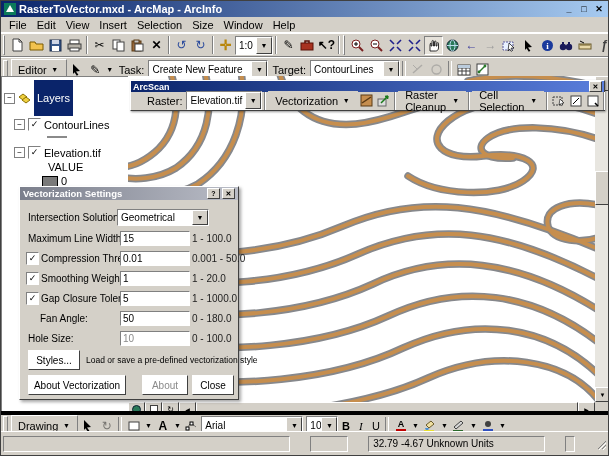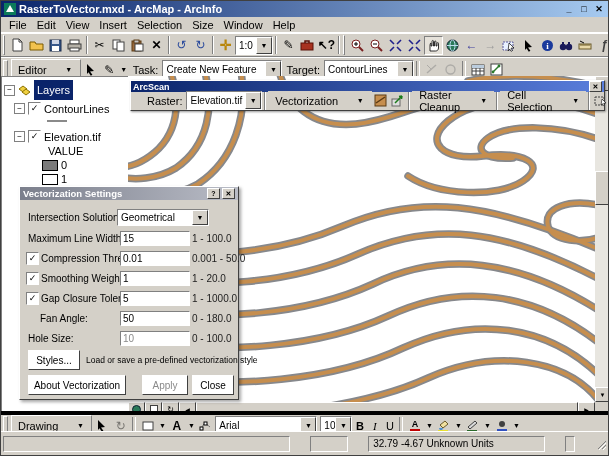--- a/index.html
+++ b/index.html
@@ -20,29 +20,29 @@
   
   #titlebar{height:16px;background:linear-gradient(90deg,#0a246a,#a6caf0);display:flex;align-items:center;padding:0 2px;color:#fff;font-weight:bold;font-size:11px}
   #titlebar .appicon{width:12px;height:12px;margin:0 3px 0 1px;flex:none}
   #titlebar .t{flex:1;white-space:nowrap;overflow:hidden}
   .wbtn{width:14px;height:12px;margin-left:1px;display:flex;align-items:center;justify-content:center;font-size:9px;color:#000;font-weight:bold}
   #menubar{height:13px;display:flex;align-items:center;gap:0;padding:1px 3px;border-bottom:1px solid #fff}
   #menubar span{padding:0 5px}
   
   .toolrow{display:flex;align-items:center;height:22px;border-top:1px solid #fff;border-bottom:1px solid #808080;padding:0 1px}
   #row2{height:23px}
-  .menu-btn{display:flex;align-items:center;gap:17px;padding:1px 6px;height:17px;border:1px solid;border-color:#fff #808080 #808080 #fff;background:#d4d0c8;font-size:11px}
+  .menu-btn{display:flex;align-items:center;gap:3px;padding:1px 6px;height:17px;border:1px solid;border-color:#fff #808080 #808080 #fff;background:#d4d0c8;font-size:11px}
   .lab{padding:0 4px;white-space:nowrap}
   
   #main{position:absolute;left:0;top:75px;right:0;bottom:40px;background:#d4d0c8}
   #toc{position:absolute;left:0;top:0;width:127px;bottom:0;background:#fff;border:1px solid;border-color:#808080 #fff #fff #808080}
   .treerow{display:flex;align-items:center;gap:3px;padding:1px 2px;white-space:nowrap}
   .expbox{width:9px;height:9px;border:1px solid #808080;background:#fff;display:flex;align-items:center;justify-content:center;font-size:8px;line-height:1;flex:none}
   .chk{width:11px;height:11px;border:1px solid;border-color:#808080 #fff #fff #808080;background:#fff;display:flex;align-items:center;justify-content:center;font-size:9px;line-height:1;flex:none}
-  .sel{background:#0a246a;color:#fff;padding:4px 3px}
+  .sel{background:#0a246a;color:#fff;padding:12px 3px}
   .swatch{width:14px;height:9px;border:1px solid #000;flex:none}
   #toctabs{position:absolute;left:2px;bottom:1px;display:flex;gap:1px}
   .tab{font-size:10px;padding:0 5px;height:13px;display:flex;align-items:center;border:1px solid;border-color:#fff #404040 #404040 #fff;background:#d4d0c8;border-top-left-radius:2px;border-top-right-radius:2px}
   
   #map{position:absolute;left:127px;top:0;right:0;bottom:0;background:#d4d0c8}
   #canvas{position:absolute;left:0;top:0;width:469px;height:328px;background:#fff;border-right:1px solid #808080;overflow:hidden}
   .cout{fill:none;stroke:#86888c;stroke-width:7.5;stroke-linecap:round;stroke-linejoin:round}
   .cin{fill:none;stroke:#c68e4e;stroke-width:4;stroke-linecap:round;stroke-linejoin:round}
   
   #vscroll{position:absolute;right:0;top:0;width:13px;bottom:13px;background:#e8e6e0}
@@ -576,21 +576,21 @@
           <span>Styles...</span>
         </span>
       <span style="position:absolute;left:66px;font-size:8.5px;white-space:nowrap">Load or save a pre-defined vectorization style</span>
     </div>
 
     <div class="drow" style="top:188px;height:20px">
       <span class="dbtn" style="position:absolute;left:8px;width:96px">
           <span>About Vectorization</span>
         </span>
       <span class="dbtn" style="position:absolute;left:122px;width:44px;color:#8a8a8a">
-          <span>Apply</span>
+          <span>About</span>
         </span>
       <span class="dbtn" style="position:absolute;left:172px;width:40px">
           <span>Close</span>
         </span>
     </div>
   </div>
 </div>
 
 <div id="drawbar">
   <span class="grip"></span>

